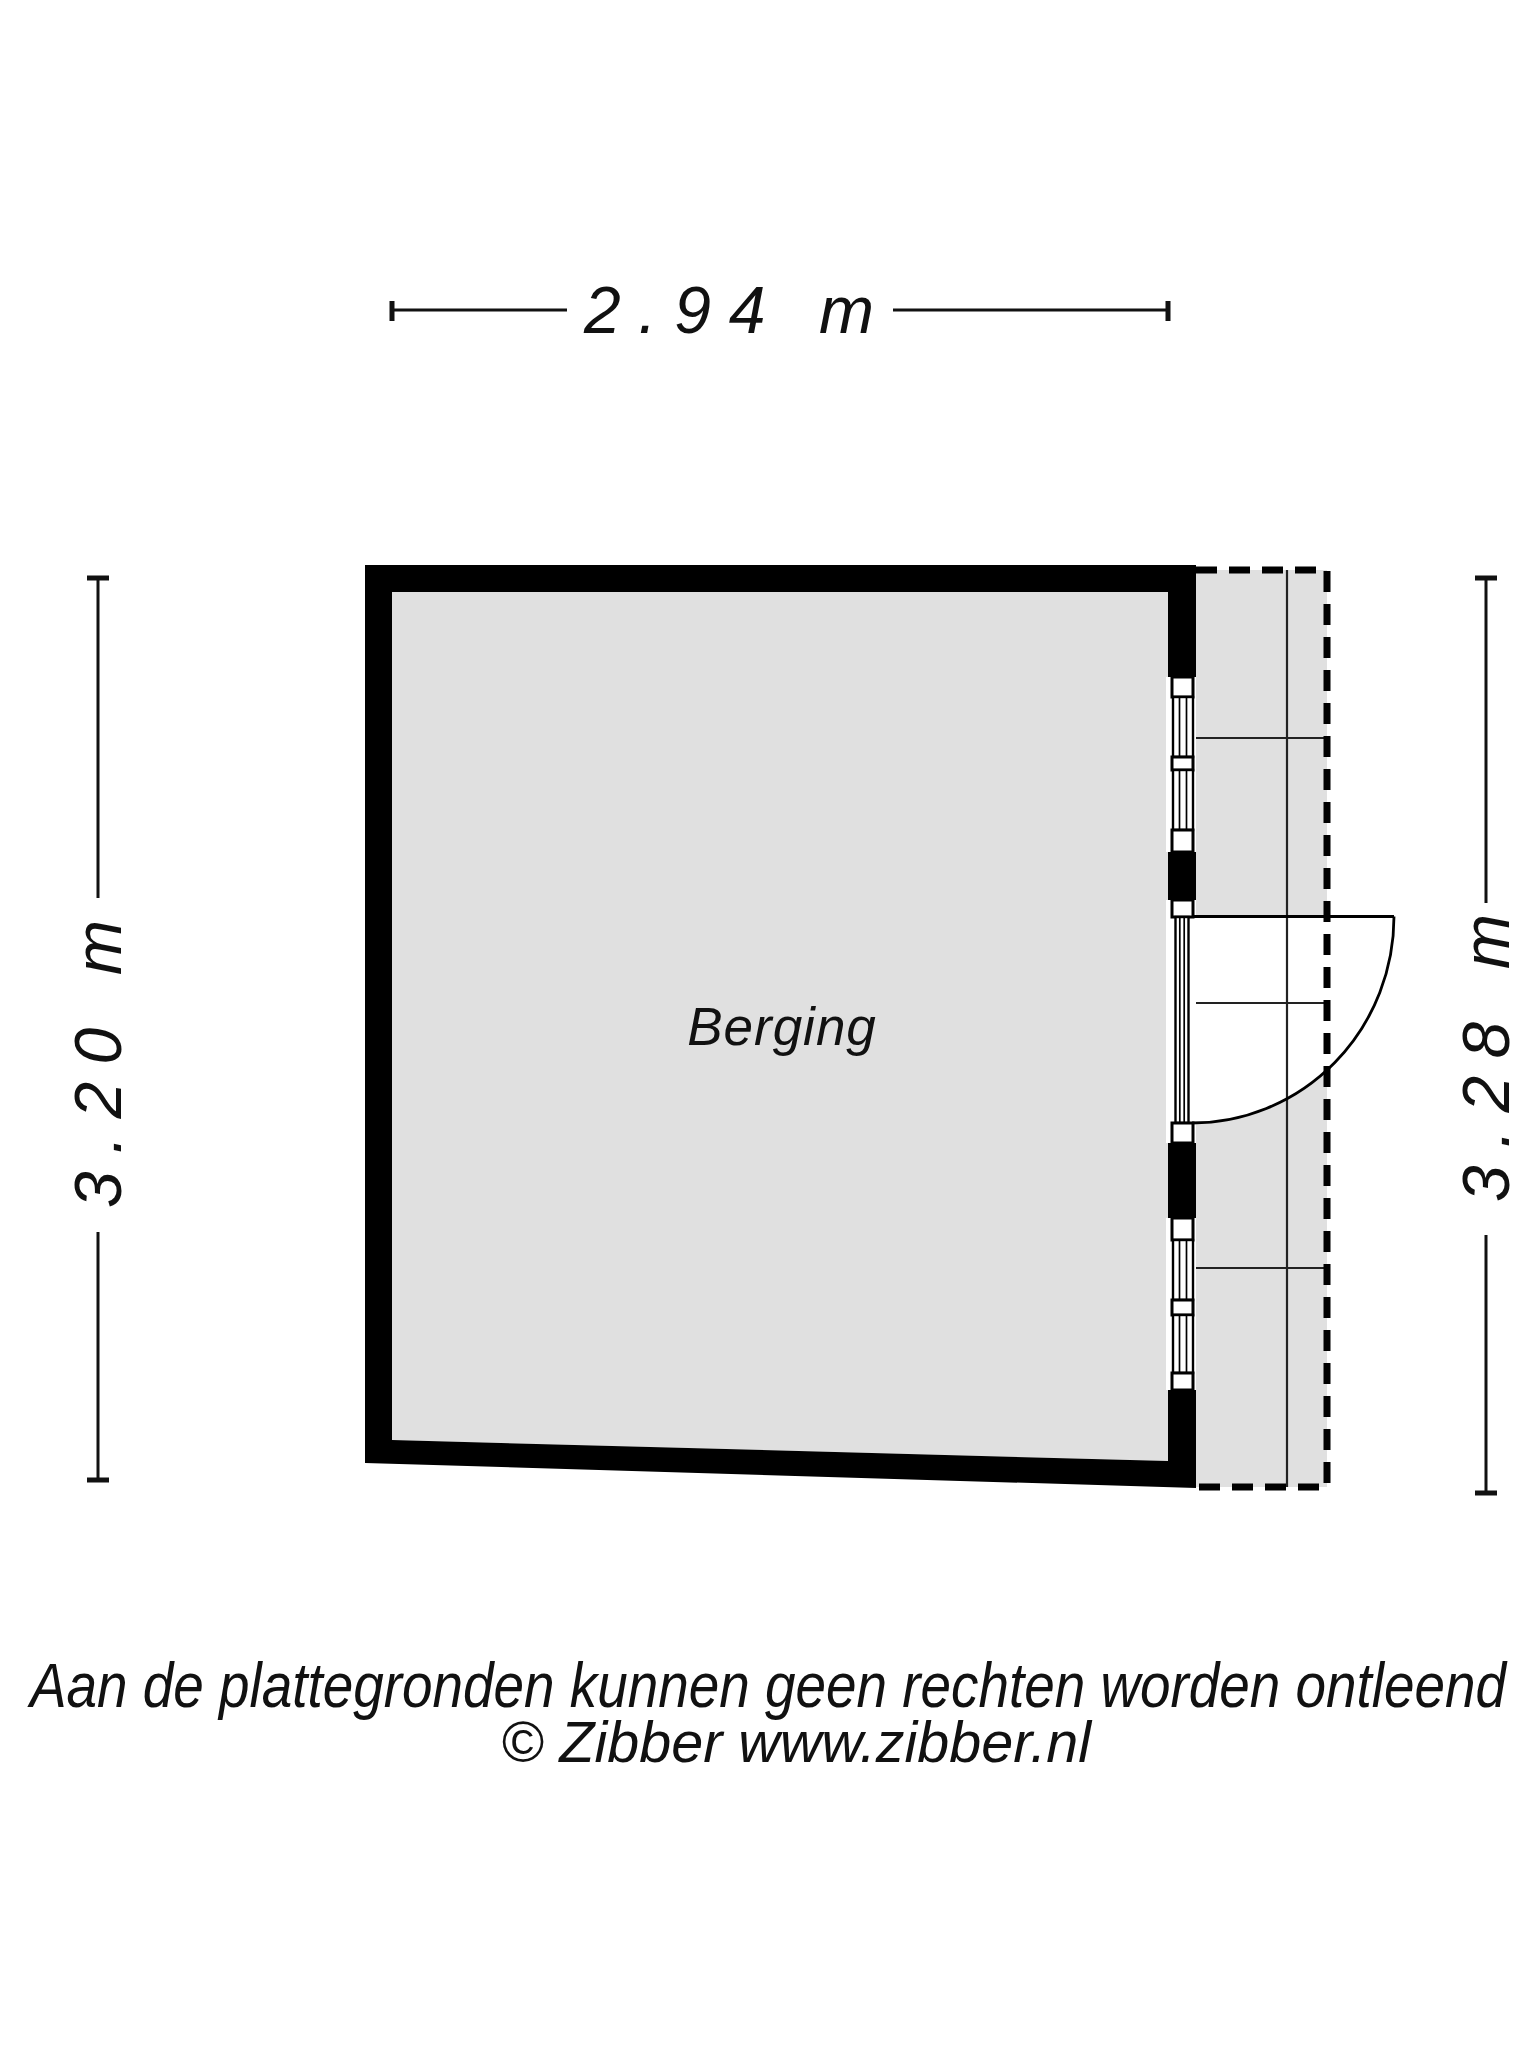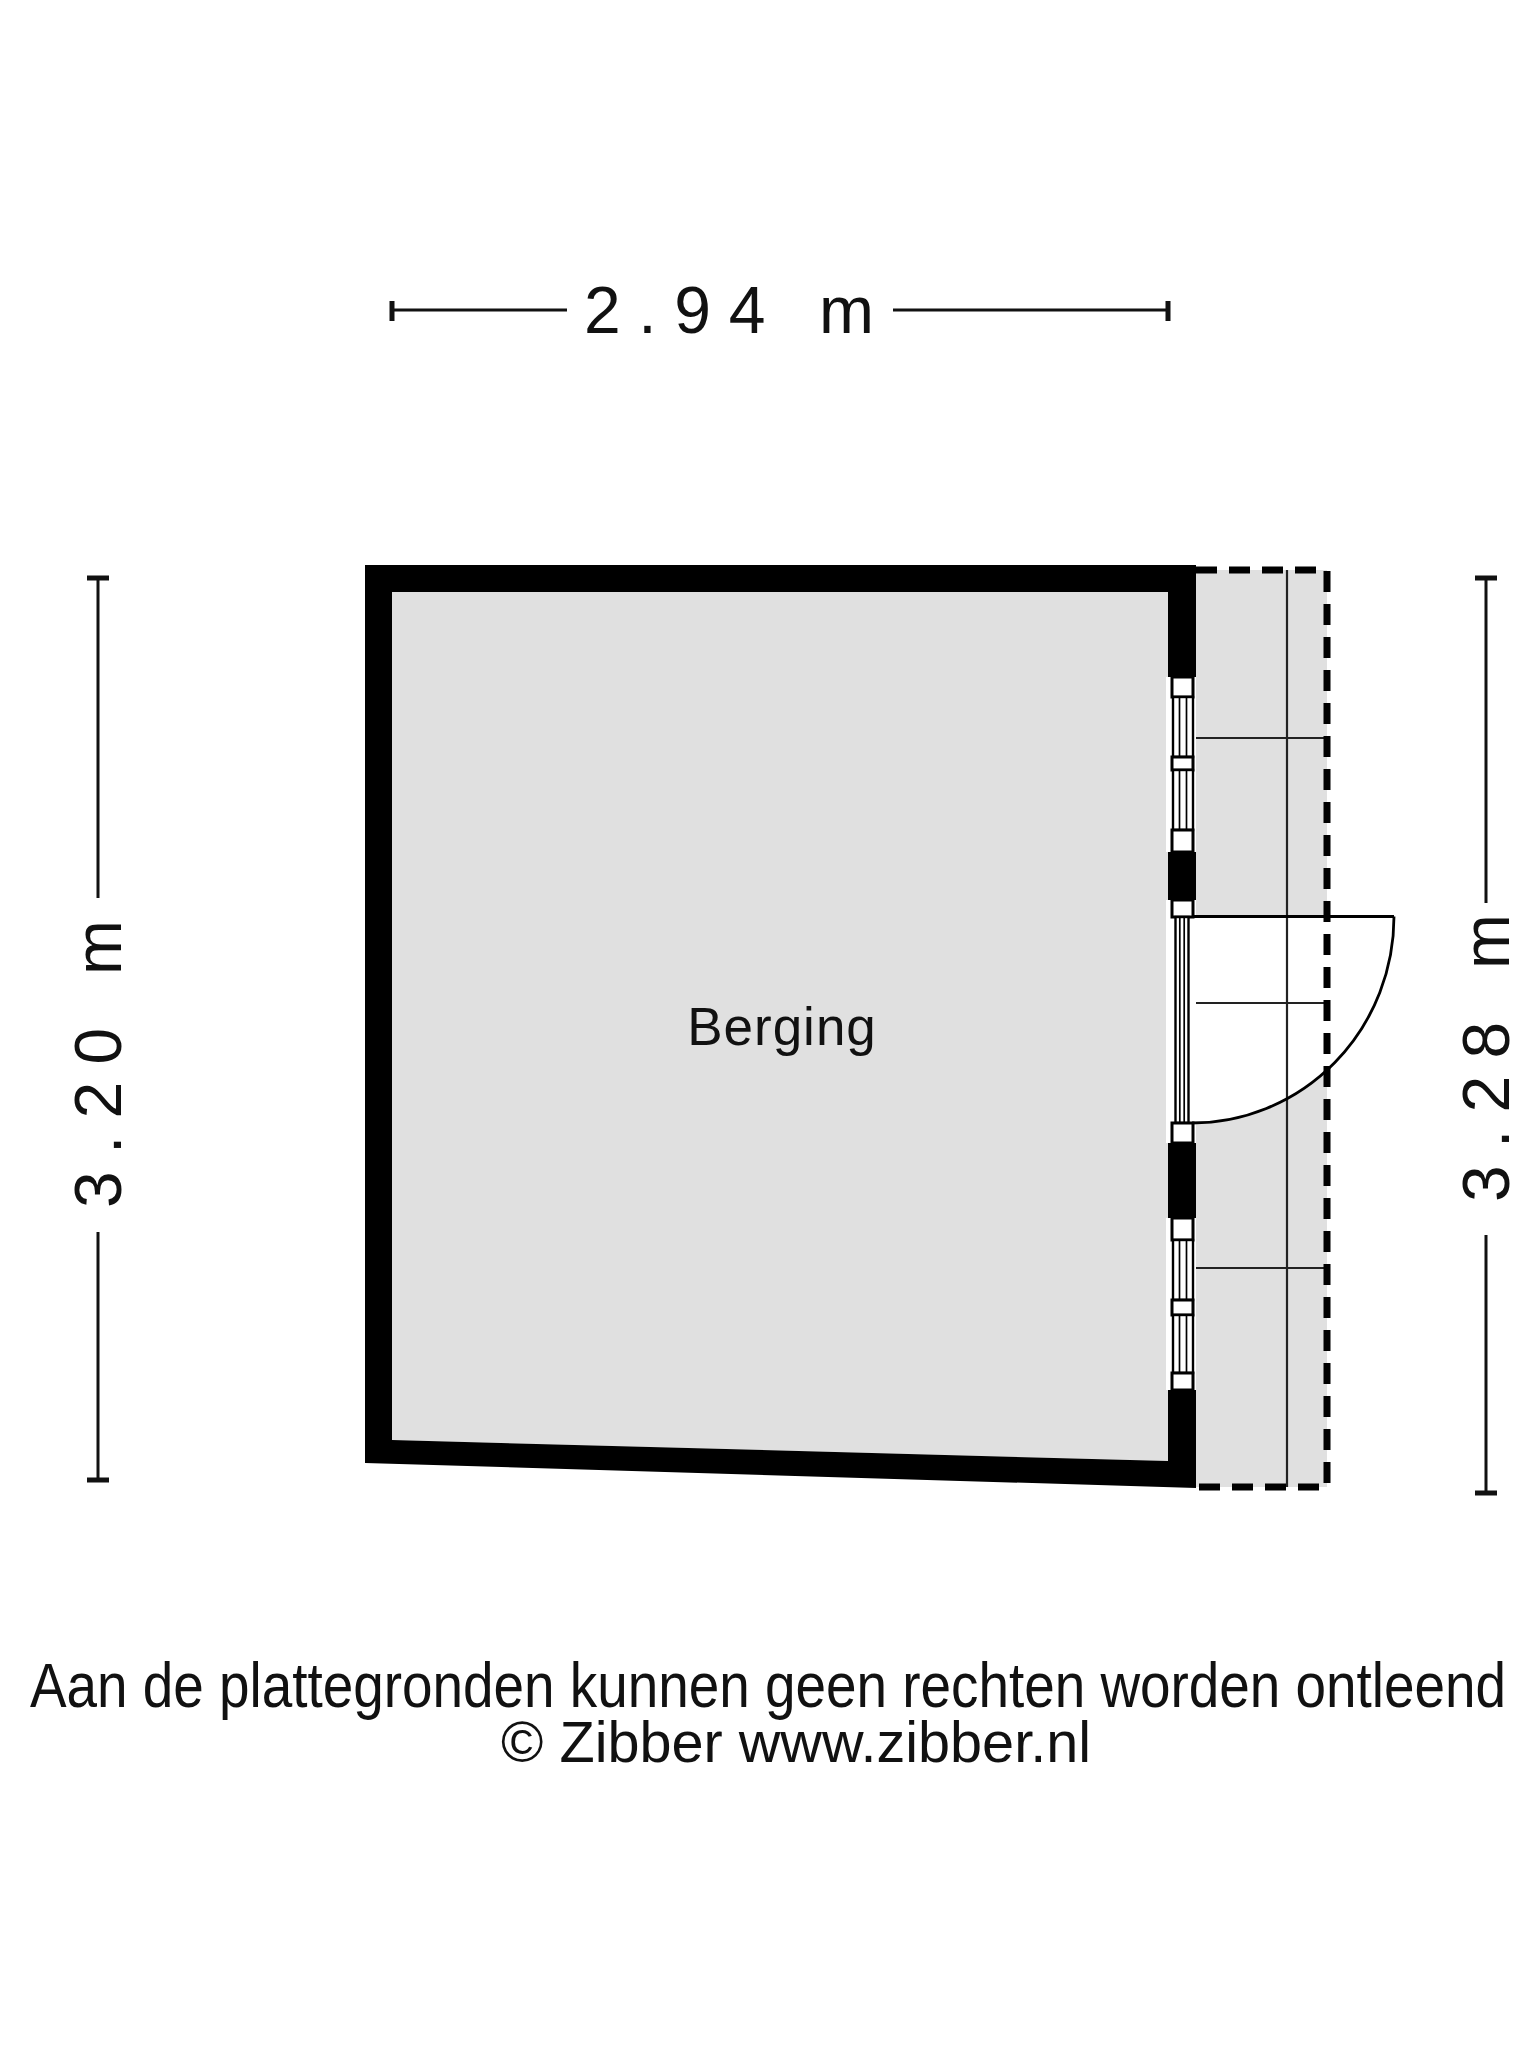--- a/index.html
+++ b/index.html
@@ -3,20 +3,21 @@
 <meta charset="utf-8">
 <style>
   html, body { margin: 0; padding: 0; background: #ffffff; }
   #stage {
     position: relative;
     width: 1536px;
     height: 2048px;
     background: #ffffff;
     font-family: "Liberation Sans", sans-serif;
     overflow: hidden;
+    font-style: italic;
   }
   svg { display: block; }
 
   .dim-line   { stroke: #111111; stroke-width: 3; fill: none; }
   .dim-tick   { stroke: #111111; stroke-width: 5; fill: none; }
   .dim-text   { font-family: "Liberation Sans", sans-serif; font-size: 66px; fill: #111111; }
 
   .room-label { font-family: "Liberation Sans", sans-serif; font-size: 53px; fill: #111111; letter-spacing: 1px; }
 
   .wall       { stroke: none; }

